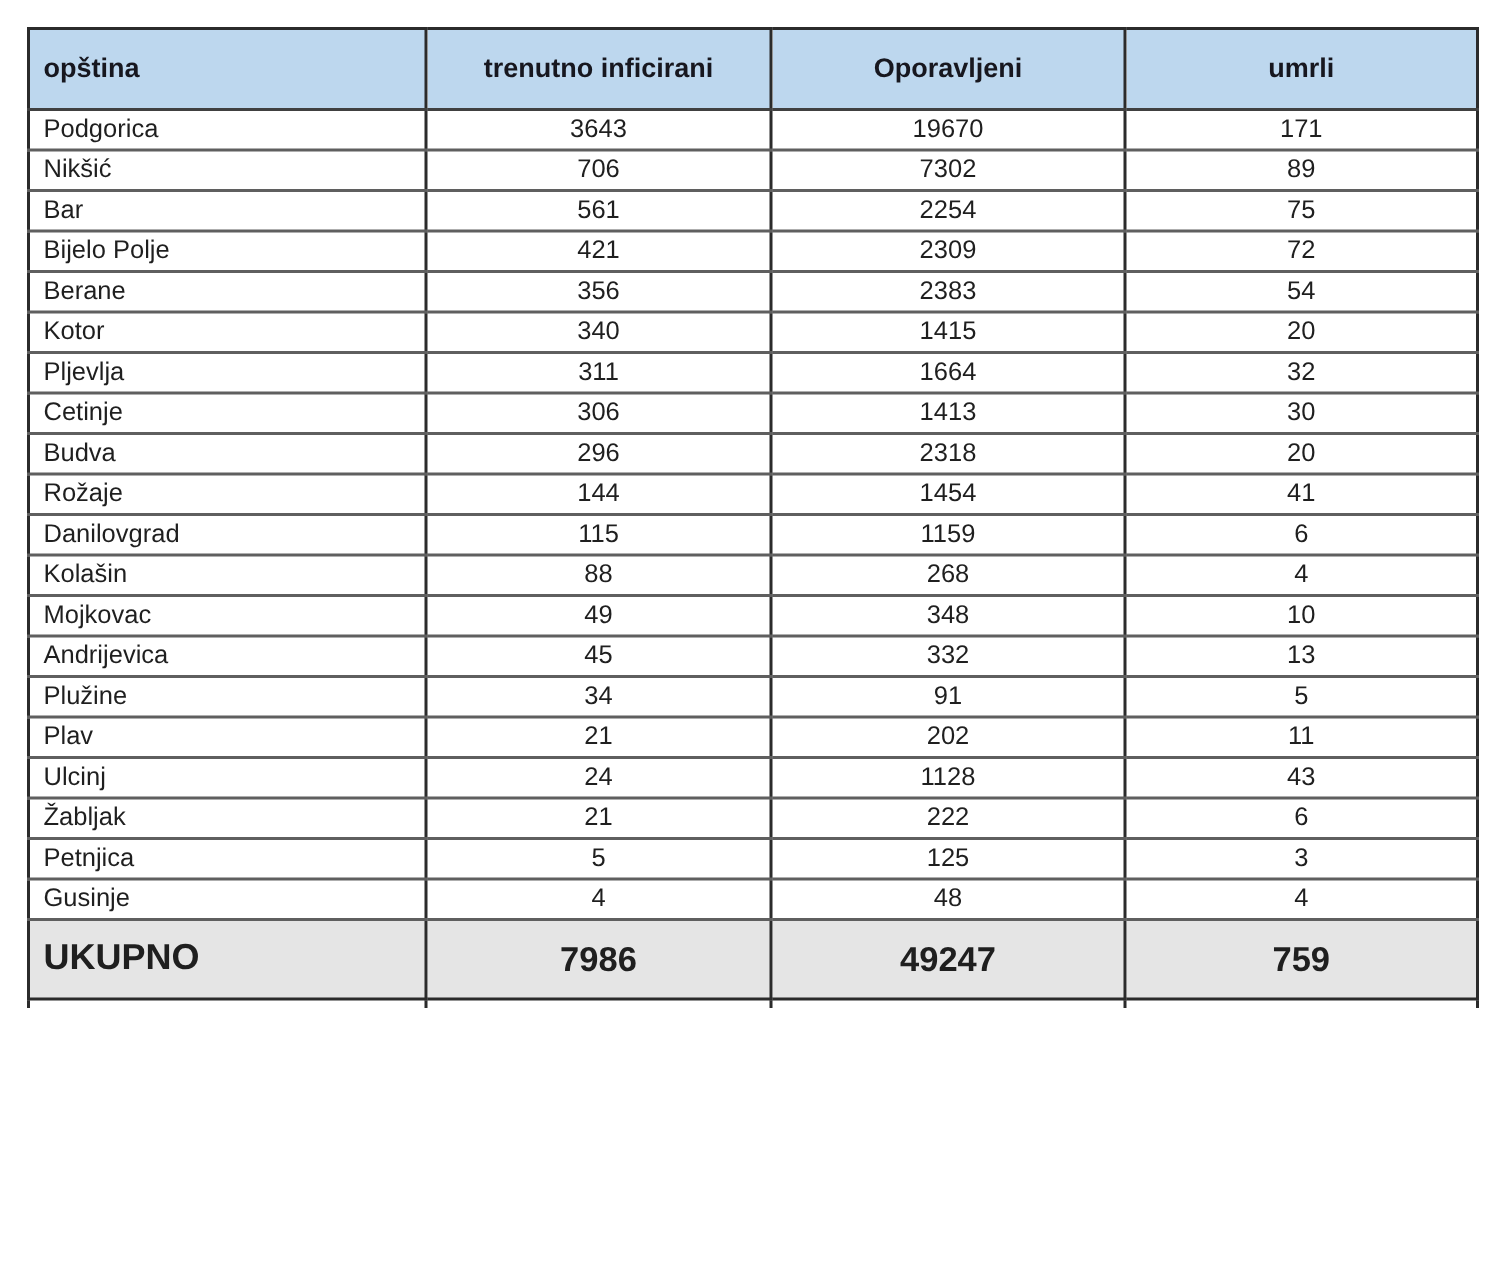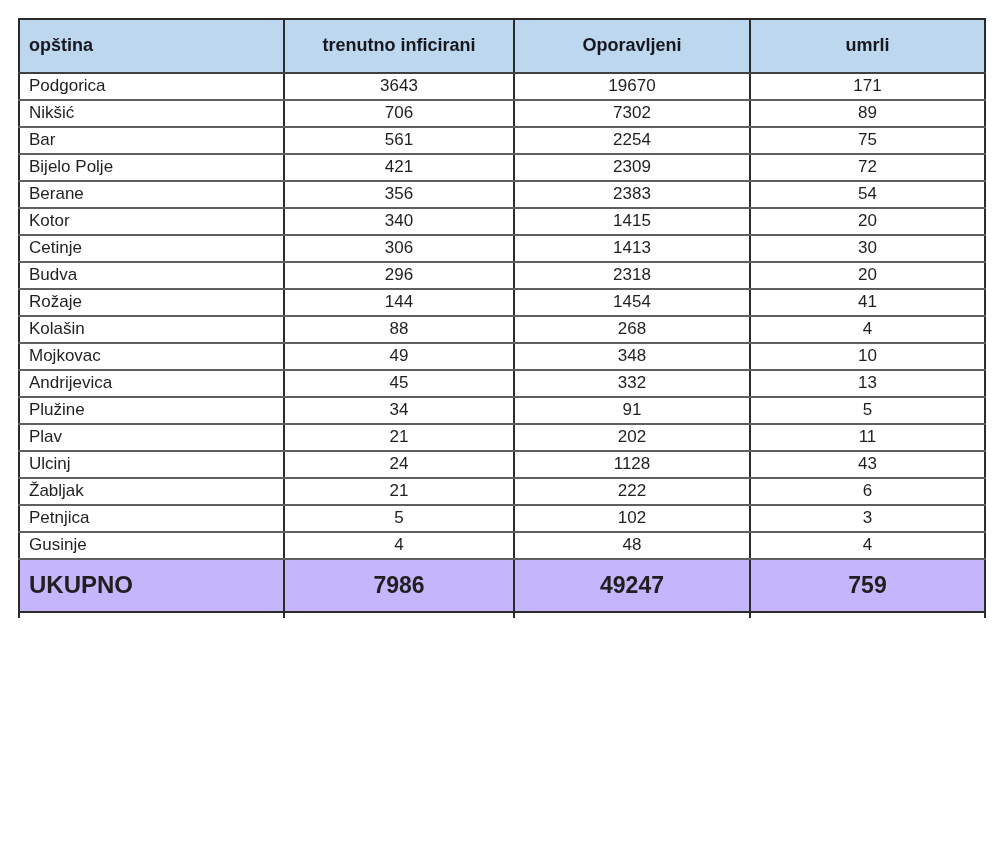--- a/index.html
+++ b/index.html
@@ -62,21 +62,21 @@
   tbody td {
     height: 25px;
     background: #ffffff;
   }
   tfoot td.total-cell {
     height: 51px;
     font-weight: bold;
     font-size: 23px;
     border-top: 2px solid #404040;
     border-bottom: 2px solid #2b2b2b;
-    background: #c4b5fd;
+    background: #e5e5e5;
   }
   tfoot td.total-cell.name-col {
     font-size: 24px;
   }
   
   tfoot tr.stub-row td {
     height: 5px;
     border-top: none;
     border-bottom: none;
     background: #ffffff;
@@ -132,38 +132,50 @@
           <td>2383</td>
           <td>54</td>
         </tr>
         <tr>
           <td class="name-col">Kotor</td>
           <td>340</td>
           <td>1415</td>
           <td>20</td>
         </tr>
         <tr>
+          <td class="name-col">Pljevlja</td>
+          <td>311</td>
+          <td>1664</td>
+          <td>32</td>
+        </tr>
+        <tr>
           <td class="name-col">Cetinje</td>
           <td>306</td>
           <td>1413</td>
           <td>30</td>
         </tr>
         <tr>
           <td class="name-col">Budva</td>
           <td>296</td>
           <td>2318</td>
           <td>20</td>
         </tr>
         <tr>
           <td class="name-col">Rožaje</td>
           <td>144</td>
           <td>1454</td>
           <td>41</td>
         </tr>
         <tr>
+          <td class="name-col">Danilovgrad</td>
+          <td>115</td>
+          <td>1159</td>
+          <td>6</td>
+        </tr>
+        <tr>
           <td class="name-col">Kolašin</td>
           <td>88</td>
           <td>268</td>
           <td>4</td>
         </tr>
         <tr>
           <td class="name-col">Mojkovac</td>
           <td>49</td>
           <td>348</td>
           <td>10</td>
@@ -194,21 +206,21 @@
         </tr>
         <tr>
           <td class="name-col">Žabljak</td>
           <td>21</td>
           <td>222</td>
           <td>6</td>
         </tr>
         <tr>
           <td class="name-col">Petnjica</td>
           <td>5</td>
-          <td>102</td>
+          <td>125</td>
           <td>3</td>
         </tr>
         <tr>
           <td class="name-col">Gusinje</td>
           <td>4</td>
           <td>48</td>
           <td>4</td>
         </tr>
       </tbody>
     <tfoot>

